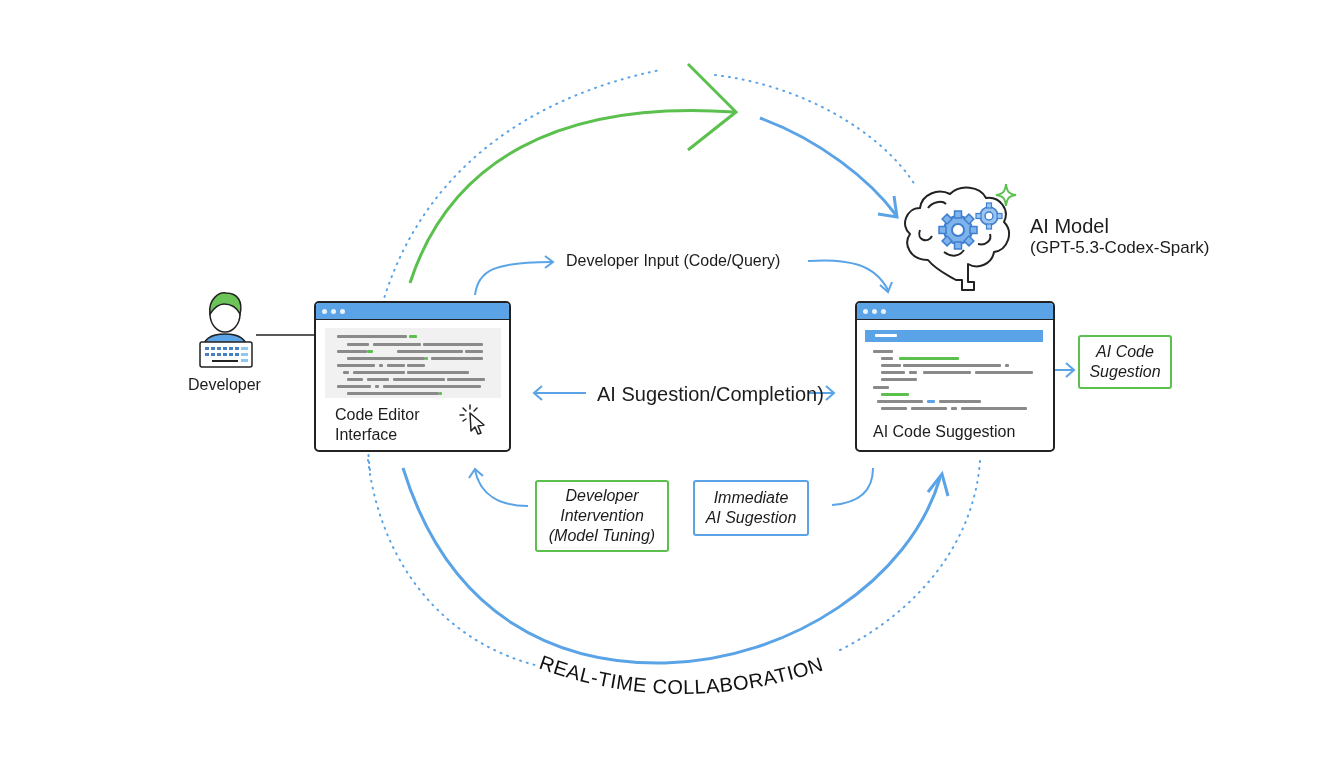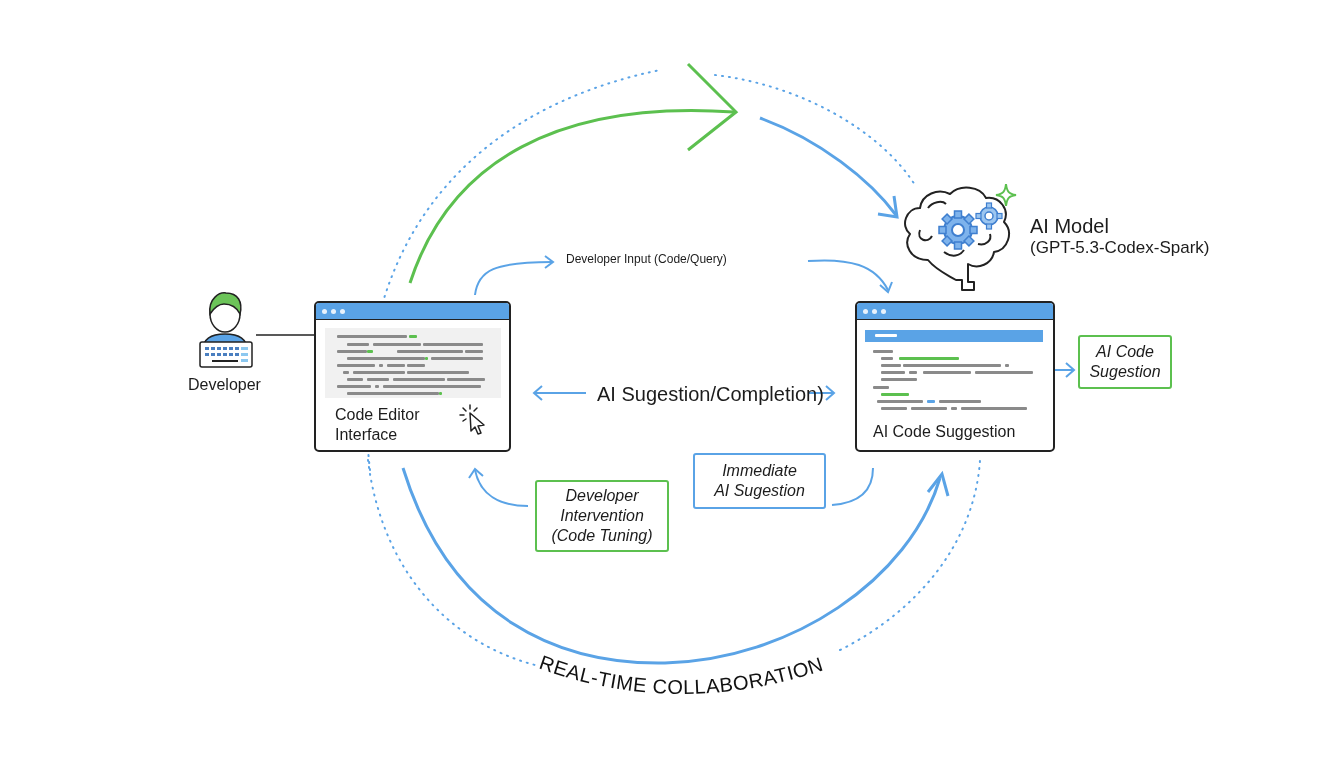--- a/index.html
+++ b/index.html
@@ -208,29 +208,29 @@
         <rect x="-13" y="-2.5" width="5" height="5"></rect>
           <rect x="8" y="-2.5" width="5" height="5"></rect>
       </g>
       <circle r="4" fill="#fff" stroke="#3f7fcf" stroke-width="1.5"></circle>
     </g>
     <path d="M 108 2 C 109 10 111 12 118 13 C 111 14 109 16 108 24 C 107 16 105 14 98 13 C 105 12 107 10 108 2 Z" fill="none" stroke="#5cc04f" stroke-width="2"></path>
   </svg>
   <div class="lbl" style="left:1030px;top:216px;font-size:20px;line-height:21px">AI Model</div>
   <div class="lbl" style="left:1030px;top:237px;font-size:17px;line-height:21px">(GPT-5.3-Codex-Spark)</div>
 
-  <div class="lbl" style="left:566px;top:252px;font-size:12px">Developer Input (Code/Query)</div>
+  <div class="lbl" style="left:566px;top:252px;font-size:16px">Developer Input (Code/Query)</div>
   <div class="lbl" style="left:597px;top:383px;font-size:20px">AI Sugestion/Completion)</div>
 
   <div class="box green" style="left:1078px;top:335px;width:94px;height:54px">
     <span>AI Code</span>
     <span>Sugestion</span>
   </div>
   <div class="box green" style="left:535px;top:480px;width:134px;height:72px">
     <span>Developer</span>
     <span>Intervention</span>
-    <span>(Code Tuning)</span>
-  </div>
-  <div class="box blue" style="left:693px;top:453px;width:133px;height:56px">
+    <span>(Model Tuning)</span>
+  </div>
+  <div class="box blue" style="left:693px;top:480px;width:116px;height:56px">
     <span>Immediate</span>
     <span>AI Sugestion</span>
   </div>
 </div>
 
 </body></html>

